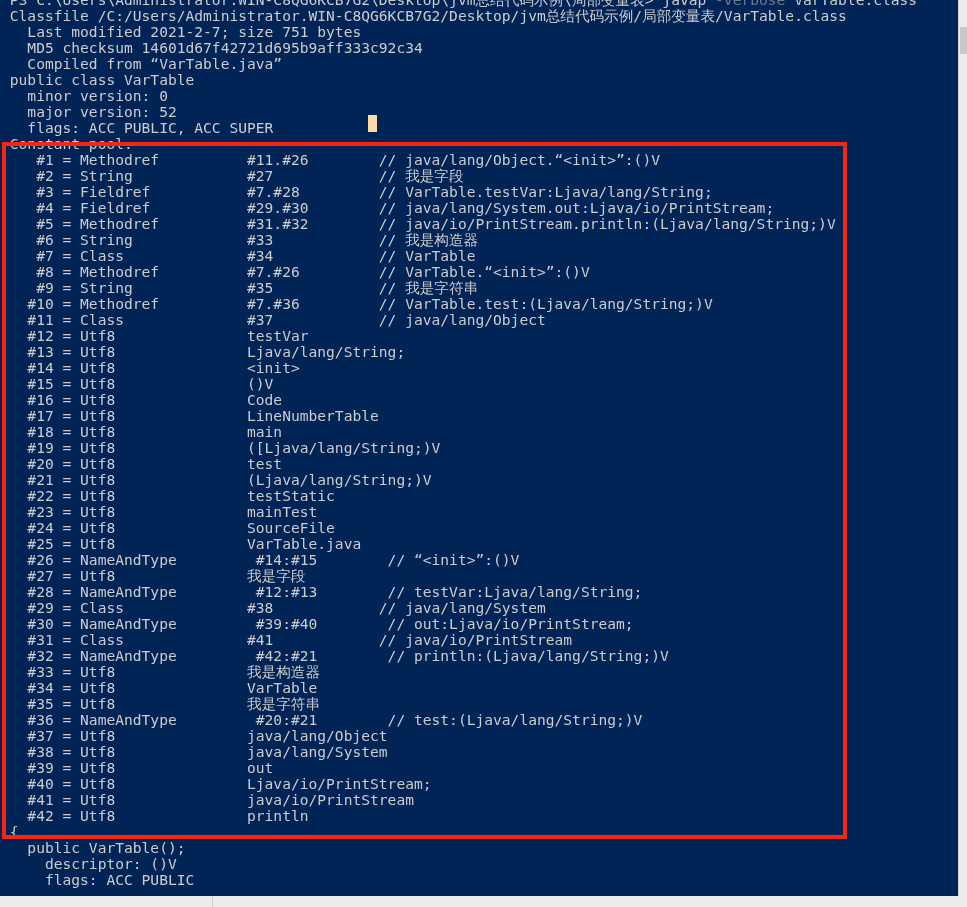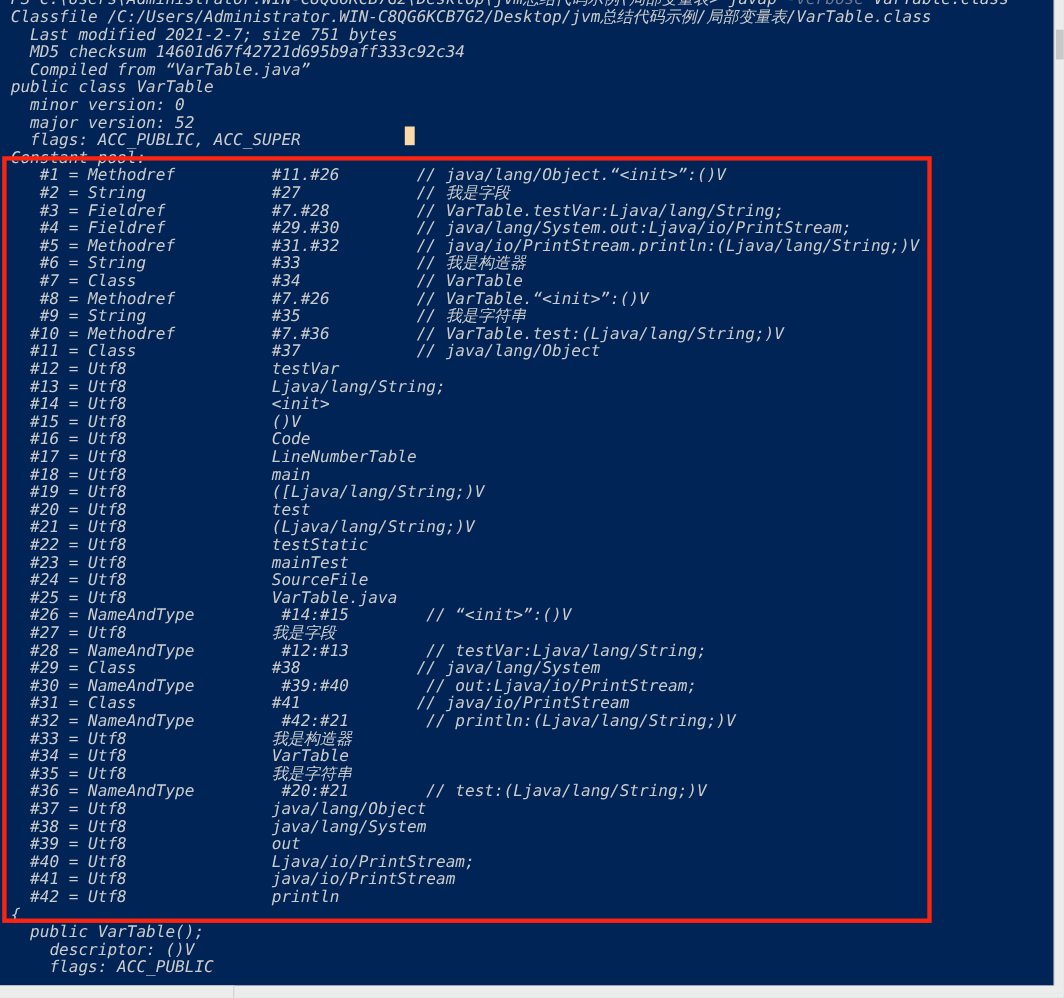--- a/index.html
+++ b/index.html
@@ -47,21 +47,20 @@
     letter-spacing: 0px;
     -webkit-font-smoothing: none;
   }
 
   .ln {
     display: block;
     height: 16px;
     padding-left: 1px;
     white-space: pre;
     overflow: hidden;
-    font-style: italic;
   }
 
   .tok-param { color: #6b7a8f; }
   .tok-default { color: #cccccc; }
 
   
   #cursor-block {
     position: absolute;
     left: 368px;
     top: 115px;

